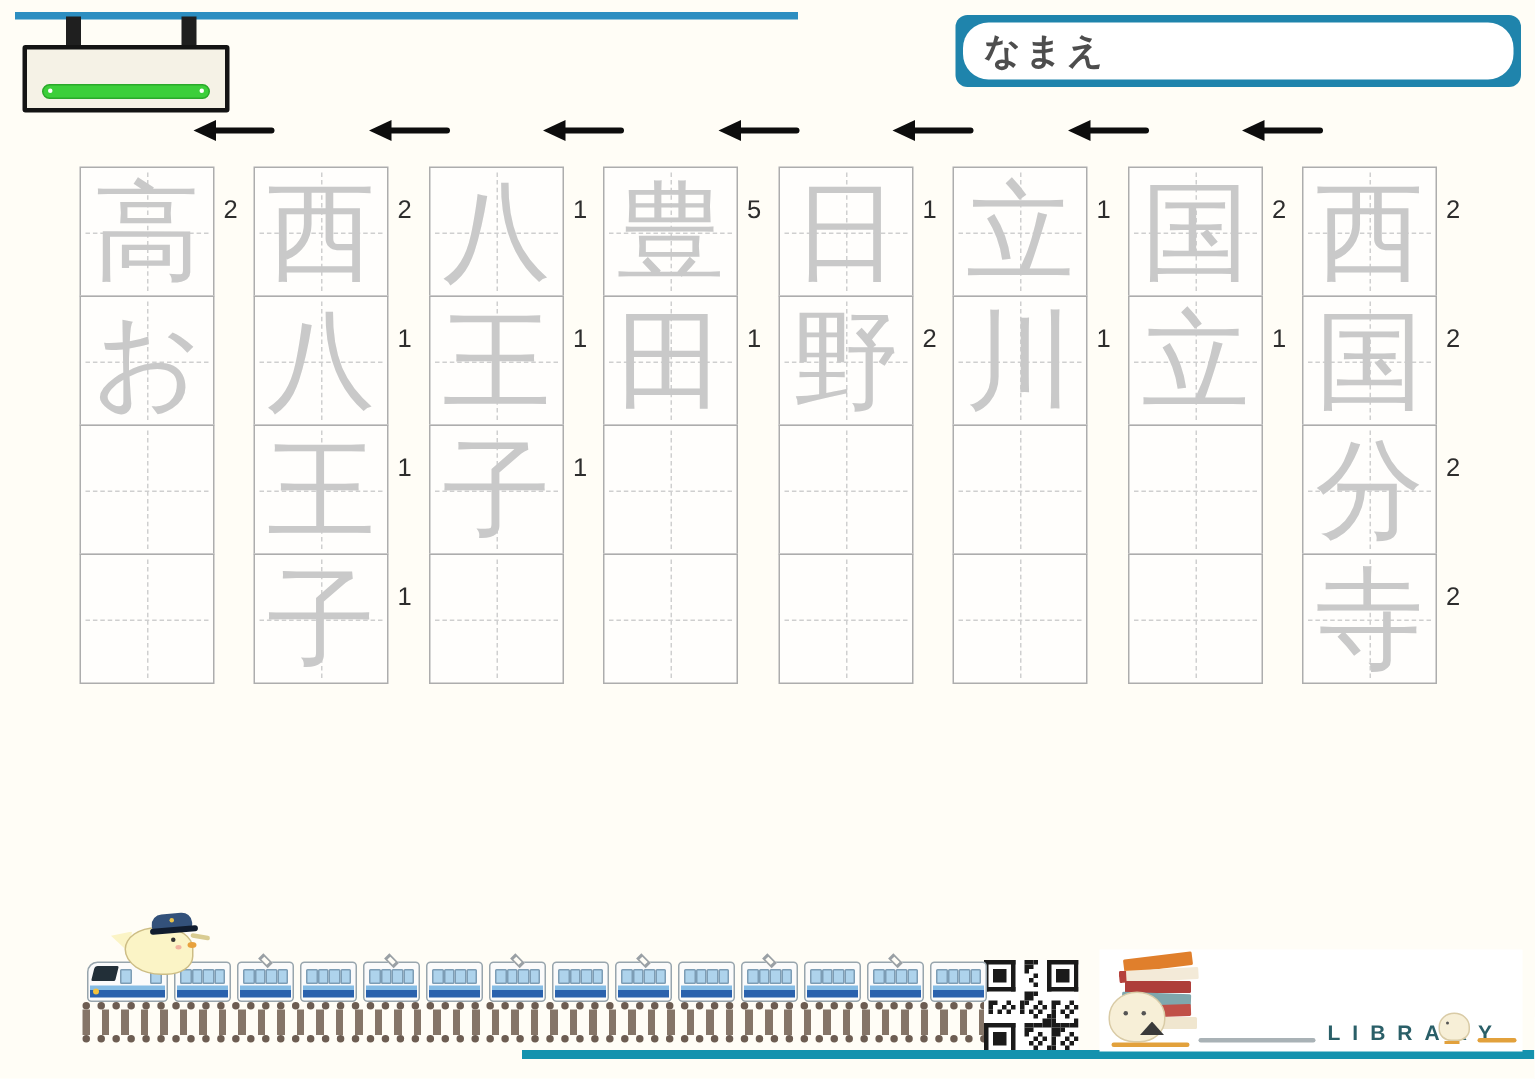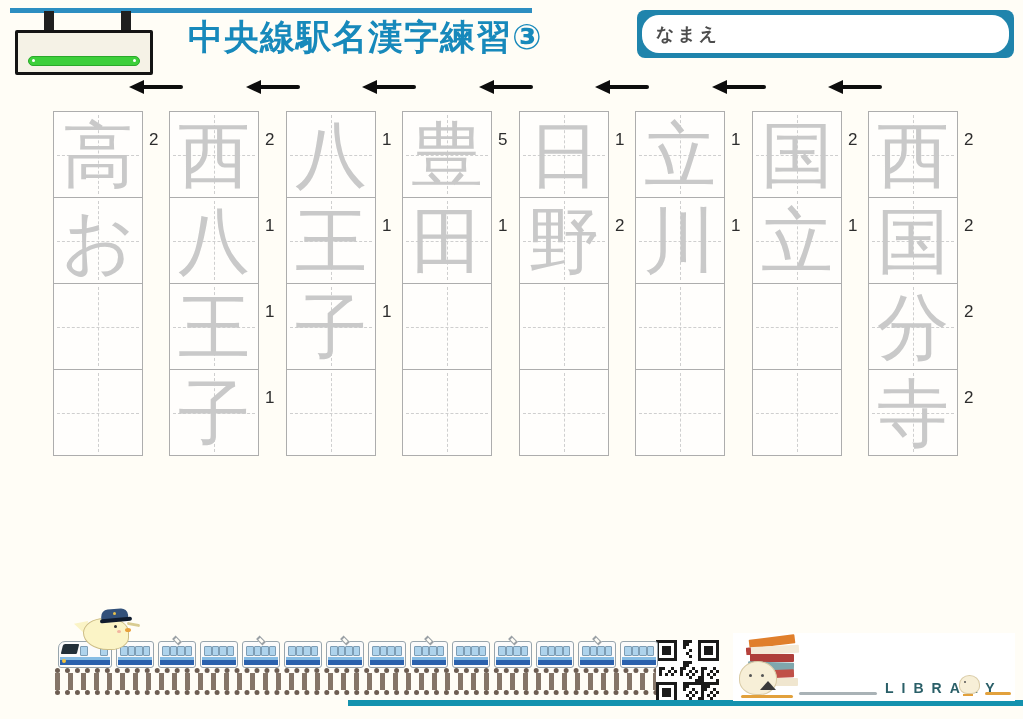--- a/index.html
+++ b/index.html
@@ -11,21 +11,21 @@
   .post{position:absolute;top:11px;width:10px;height:21px;background:#1f1f1f;}
   .post1{left:44px}.post2{left:121px}
   .sign-box{position:absolute;left:15px;top:30px;width:138px;height:45px;background:#f5f2e6;border:3px solid #141414;border-radius:2px;box-sizing:border-box;}
   .sign-label{text-align:center;font-weight:bold;font-size:19px;color:#111;margin-top:1px;letter-spacing:1px;}
   .sign-green{position:absolute;left:10px;right:10px;bottom:6px;height:8px;background:#3ccf3a;border:1px solid #2aa92a;border-radius:5px;}
   .sign-green::before,.sign-green::after{content:'';position:absolute;top:2px;width:3px;height:3px;background:#fff;border-radius:50%;}
   .sign-green::before{left:3px}.sign-green::after{right:3px}
   .title{position:absolute;left:188px;top:14px;margin:0;font-size:35px;font-weight:bold;color:#1789bb;letter-spacing:1px;}
   .name-box{position:absolute;left:637px;top:10px;width:377px;height:48px;background:#1f84ac;border-radius:8px;box-sizing:border-box;padding:5px;}
   .name-inner{width:100%;height:100%;background:#fff;border-radius:17px;box-sizing:border-box;display:flex;align-items:center;}
-  .name-label{font-size:18px;font-weight:bold;color:#4d4d4d;padding-left:14px;letter-spacing:3px;}
+  .name-label{font-size:24px;font-weight:bold;color:#4d4d4d;padding-left:14px;letter-spacing:3px;}
 
   
   .arrow{position:absolute;top:80px;width:54px;height:14px;}
   .arrow-shaft{position:absolute;left:9px;right:0;top:5px;height:4px;background:#0d0d0d;border-radius:2px;}
   .arrow-head{position:absolute;left:0;top:0;width:0;height:0;border-top:7px solid transparent;border-bottom:7px solid transparent;border-right:15px solid #0d0d0d;}
 
   
   .grid{position:absolute;left:0;top:0;width:100%;height:100%;}
   .grid-column{position:absolute;top:111px;width:90px;}
   .practice-cell{position:relative;width:90px;height:87px;margin-top:-1px;border:1px solid #adadad;box-sizing:border-box;background:#fffefc;}
@@ -96,21 +96,20 @@
 
 <div class="page">
 
   <div class="top-line"></div>
   <div class="post post1"></div>
   <div class="post post2"></div>
   <div class="sign-box">
     <div class="sign-green"></div>
   </div>
 
-  <h1 class="title">中央線駅名漢字練習③</h1>
 
   <div class="name-box">
     <div class="name-inner">
       <span class="name-label">なまえ</span>
     </div>
   </div>
 
   <div class="arrows">
       <div class="arrow" style="left: 129px;">
         <span class="arrow-head"></span>

